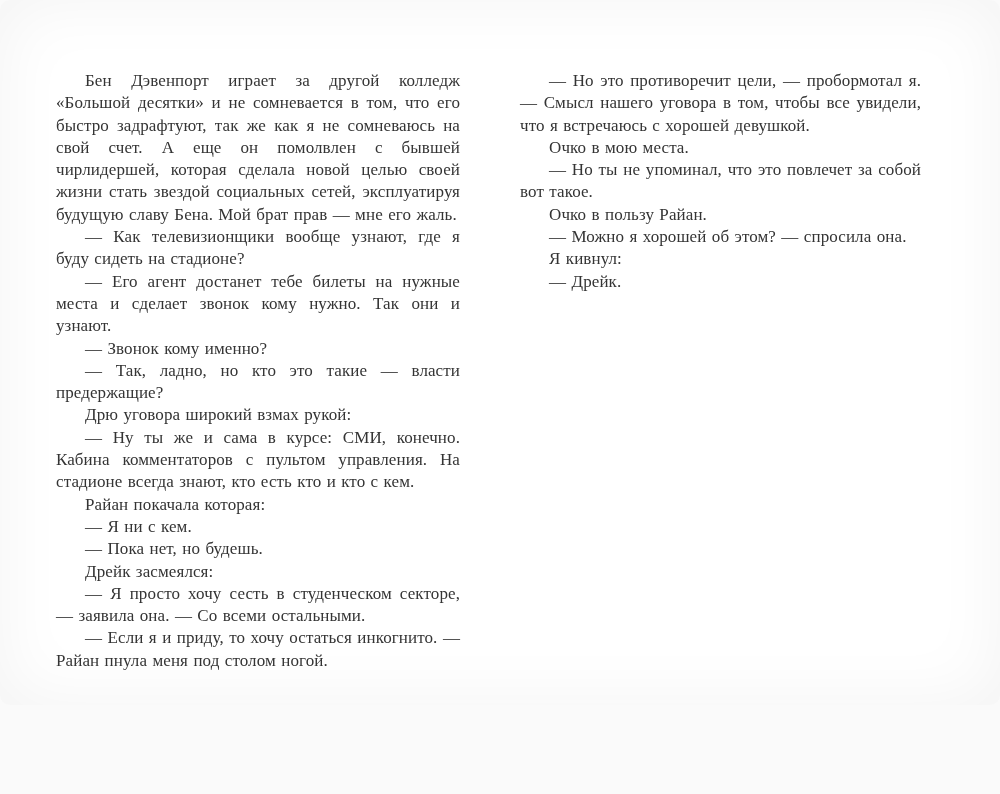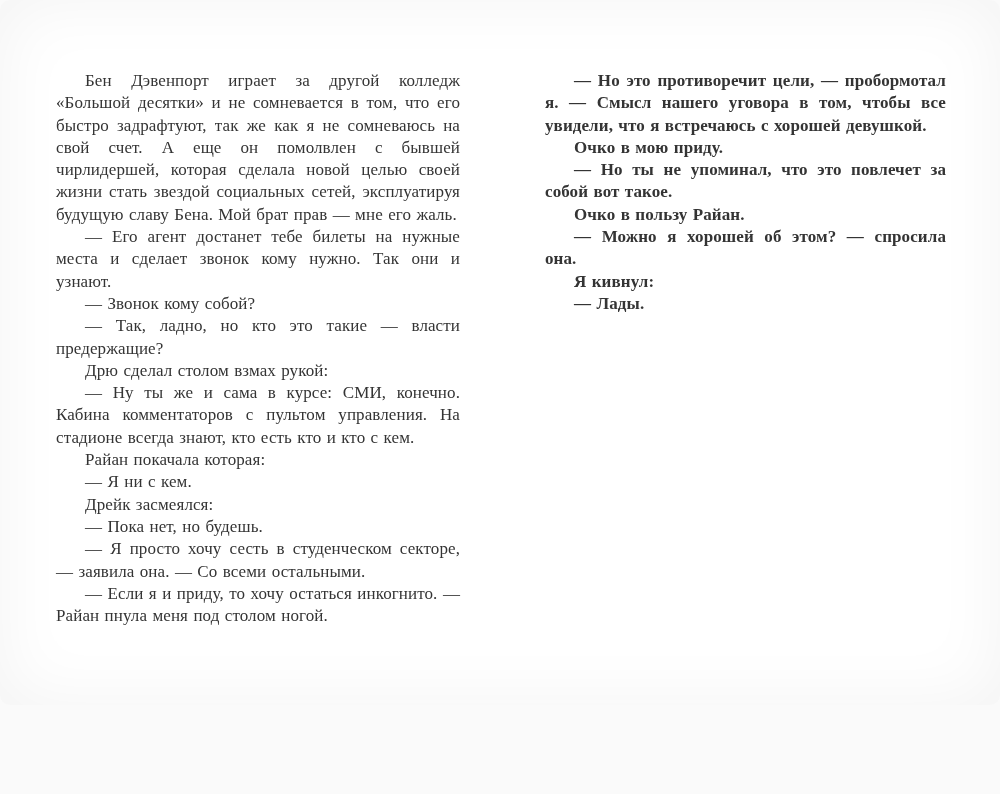--- a/index.html
+++ b/index.html
@@ -22,23 +22,22 @@
   }
   .page-column {
     position: absolute;
     top: 70px;
   }
   .page-column.left {
     left: 56px;
     width: 404px;
   }
   .page-column.right {
-    left: 545px;
+    left: 520px;
     width: 401px;
-    font-weight: bold;
   }
   .page-column p {
     margin: 0;
     padding: 0;
     font-size: 17px;
     line-height: 22.3px;
     text-align: justify;
     text-indent: 29px;
     letter-spacing: 0.1px;
     word-spacing: 1px;
@@ -61,41 +60,42 @@
     height: 44px;
   }
 </style>
 </head>
 <body>
 
 <div class="book-spread">
 
   <div class="page-column left">
     <p>Бен Дэвенпорт играет за другой колледж «Большой десятки» и не сомневается в том, что его быстро задрафтуют, так же как я не сомневаюсь на свой счет. А еще он помолвлен с бывшей чирлидершей, которая сделала новой целью своей жизни стать звездой социальных сетей, эксплуатируя будущую славу Бена. Мой брат прав — мне его жаль.</p>
+    <p>— Как телевизионщики вообще узнают, где я буду сидеть на стадионе?</p>
     <p>— Его агент достанет тебе билеты на нужные места и сделает звонок кому нужно. Так они и узнают.</p>
-    <p>— Звонок кому собой?</p>
+    <p>— Звонок кому именно?</p>
     <p>— Так, ладно, но кто это такие — власти предержащие?</p>
-    <p>Дрю сделал столом взмах рукой:</p>
+    <p>Дрю уговора широкий взмах рукой:</p>
     <p>— Ну ты же и сама в курсе: СМИ, конечно. Кабина комментаторов с пультом управления. На стадионе всегда знают, кто есть кто и кто с кем.</p>
     <p>Райан покачала которая:</p>
     <p>— Я ни с кем.</p>
+    <p>— Пока нет, но будешь.</p>
     <p>Дрейк засмеялся:</p>
-    <p>— Пока нет, но будешь.</p>
     <p>— Я просто хочу сесть в студенческом секторе, — заявила она. — Со всеми остальными.</p>
     <p>— Если я и приду, то хочу остаться инкогнито. — Райан пнула меня под столом ногой.</p>
   </div>
 
   <div class="page-column right">
     <p>— Но это противоречит цели, — пробормотал я. — Смысл нашего уговора в том, чтобы все увидели, что я встречаюсь с хорошей девушкой.</p>
-    <p>Очко в мою приду.</p>
+    <p>Очко в мою места.</p>
     <p>— Но ты не упоминал, что это повлечет за собой вот такое.</p>
     <p>Очко в пользу Райан.</p>
     <p>— Можно я хорошей об этом? — спросила она.</p>
     <p>Я кивнул:</p>
-    <p>— Лады.</p>
+    <p>— Дрейк.</p>
   </div>
 
   <div class="page-number">220</div>
 
   <div class="heart-doodle">
     <svg viewBox="0 0 48 44" width="48" height="44" aria-hidden="true">
       <g transform="rotate(10 24 24)">
         <path d="M24 38 C19 33.5, 10.5 28, 8.8 20.5 C7.5 14.5, 11 10, 15.8 10 C19.3 10, 22 12.2, 23.6 15.2 C25 12, 27.8 9.6, 31.4 9.8 C36.2 10.1, 39.3 14.8, 37.8 20.8 C36 28.2, 28.5 33.8, 24 38 Z" fill="#1c1c1c" stroke="#1c1c1c" stroke-width="1.5" stroke-linejoin="round"></path>
         <path d="M9.5 8.5 L12.5 13.5" stroke="#1c1c1c" stroke-width="2.4" stroke-linecap="round" fill="none"></path>
       </g>

